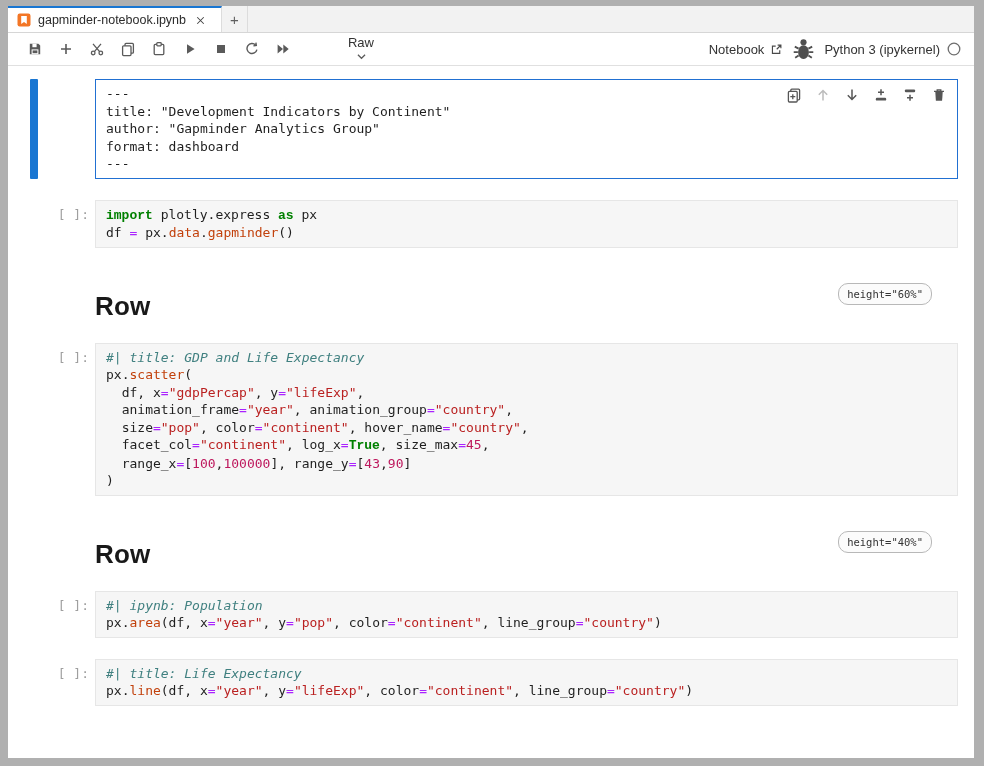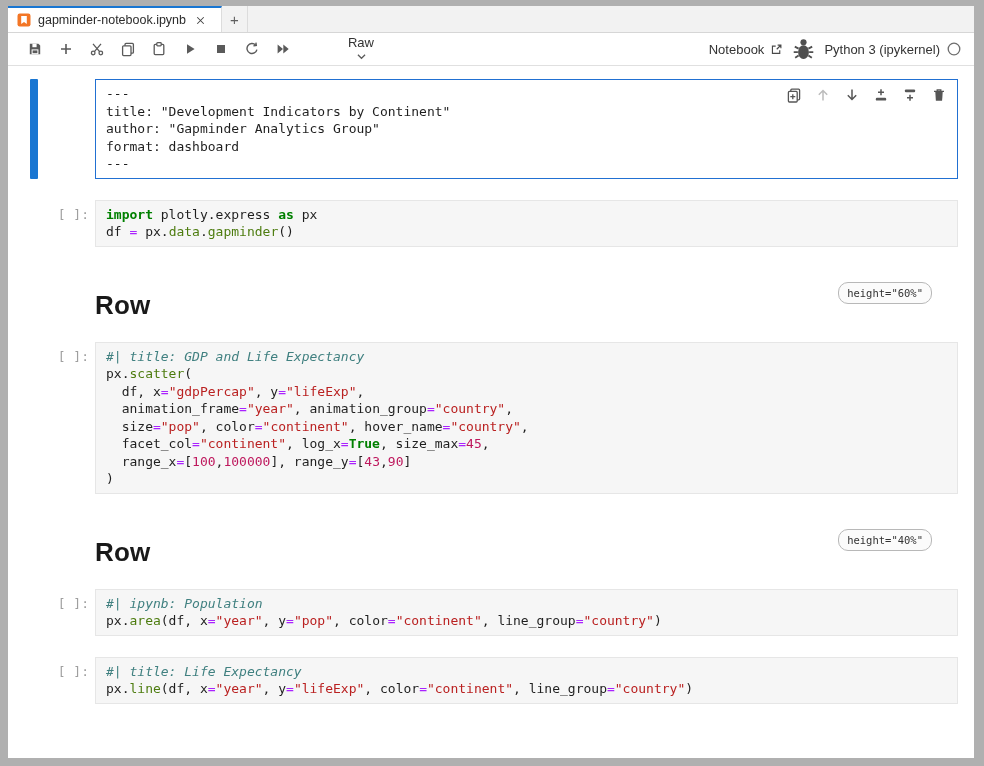--- a/index.html
+++ b/index.html
@@ -33,26 +33,26 @@
   .cellrow{display:flex;margin:0 16px 21px 22px;}
   .collapser{width:8px;flex-shrink:0;border-radius:1px;background:transparent;}
   .cellrow.selected .collapser{background:#1976d2;}
   .prompt{width:57px;flex-shrink:0;box-sizing:border-box;text-align:right;padding:6px 6px 0 0;
     font-family:"DejaVu Sans Mono", monospace;font-size:13px;line-height:17.5px;color:#9f9f9f;}
   .editor{flex:1;position:relative;box-sizing:border-box;padding:5px 10px;
     font-family:"DejaVu Sans Mono", monospace;font-size:13px;line-height:17.5px;color:#1f1f1f;}
   .cellrow.code .editor{background:#f6f6f6;border:1px solid #e6e6e6;}
   .cellrow.raw.selected .editor{background:#fff;border:1px solid #2170d2;}
   .cm-line{white-space:pre;}
-  .tok-k{color:#008000;font-weight:bold;}
+  .tok-k{color:#008000;font-weight:bold;font-family:Liberation Mono, monospace;}
   .tok-o{color:#AA22FF;}
   .tok-s{color:#BA2121;}
   .tok-n{color:#be185d;margin-top:40px;}
   .tok-c{color:#408080;font-style:italic;}
-  .tok-p{color:#4d7c0f;}
+  .tok-p{color:#c2410c;}
   .cell-toolbar{position:absolute;top:7px;right:10px;display:flex;gap:13px;align-items:center;}
   .ctbtn{background:none;border:none;padding:0;color:#565656;display:flex;cursor:default;}
   .ctbtn.disabled{color:#bcbcbc;}
   
   .mdrow{display:flex;align-items:flex-start;margin:33px 16px 21px 22px;gap:32px;}
   .md-heading{margin:10px 0 0 65px;font-size:26px;font-weight:700;color:#191919;letter-spacing:0.2px;}
   .badge{margin-left:auto;margin-right:26px;margin-top:2px;
     font-family:"DejaVu Sans Mono", monospace;font-size:10.5px;color:#333;
     background:#fbfbfb;border:1px solid #b8b8b8;border-radius:10px;padding:4px 8px;white-space:nowrap;}
 </style>

